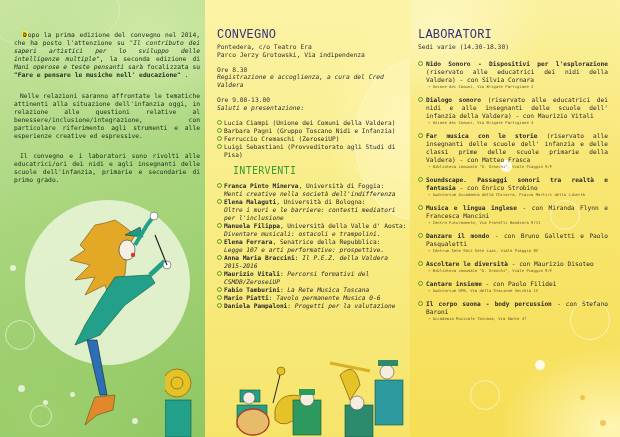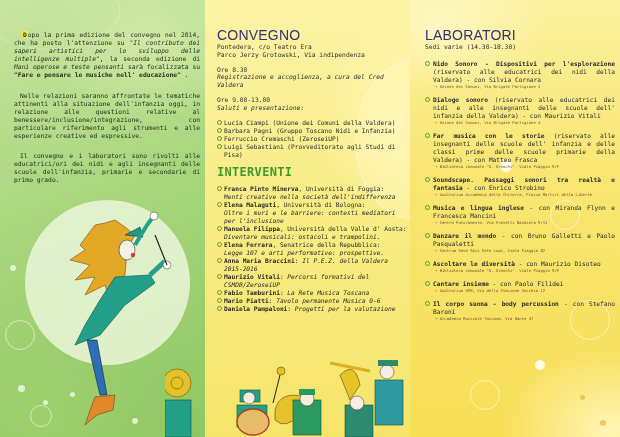--- a/index.html
+++ b/index.html
@@ -24,25 +24,25 @@
   .b { font-weight: bold; }
 
   #intro { position: absolute; left: 14px; top: 31px; width: 186px; text-align: justify; color: #1f2a1a; }
   #intro p { margin-bottom: 12px; text-indent: 6px; }
   .dropcap { background: #f7ea4a; color: #1f2a1a; font-weight: bold; padding: 0 1px; }
 
   .moon { position: absolute; border-radius: 50%; background: rgba(240,248,225,0.8); }
   .bubble { position: absolute; border-radius: 50%; border: 1px solid rgba(255,255,255,0.55); }
   .dot { position: absolute; border-radius: 50%; background: rgba(255,255,255,0.7); }
 
-  .title { font-family: Liberation Sans, sans-serif; font-size: 14px; color: #33307a; letter-spacing: 0.2px; line-height: 15px; }
+  .title { font-family: Liberation Mono, monospace; font-size: 12px; color: #33307a; letter-spacing: 0.2px; line-height: 15px; }
   #mid .content { position: absolute; left: 12px; top: 28px; width: 190px; }
-  #right .content { position: absolute; left: 15px; top: 28px; width: 190px; }
+  #right .content { position: absolute; left: 8px; top: 28px; width: 190px; }
   .sub { font-size: 6.3px; line-height: 7.8px; color: #303030; }
-  .section-h { font-size: 12px; color: #3f9a2e; font-weight: bold; margin: 6px 0 6px 0; letter-spacing: 0.3px; }
+  .section-h { font-size: 10px; color: #3f9a2e; font-weight: normal; margin: 6px 0 6px 16px; letter-spacing: 0.3px; }
   ul.bul { list-style: none; }
   ul.bul li { position: relative; padding-left: 7px; font-size: 6.2px; line-height: 8px; }
   ul.bul li .mark { position: absolute; left: 0; top: 1px; width: 5px; height: 5px; border-radius: 50%; border: 1.3px solid #5a9a2a; }
   .gap { height: 7px; }
 
   .lab { position: relative; padding-left: 8px; font-size: 6.2px; line-height: 8px; text-align: justify; margin-bottom: 6px; }
   .lab .mark { position: absolute; left: 0; top: 1px; width: 5px; height: 5px; border-radius: 50%; border: 1.3px solid #5a9a2a; }
   .lab .venue { font-size: 3.9px; line-height: 6px; color: #6b5a2b; display: block; padding-left: 2px; }
 
   .illus { position: absolute; }

